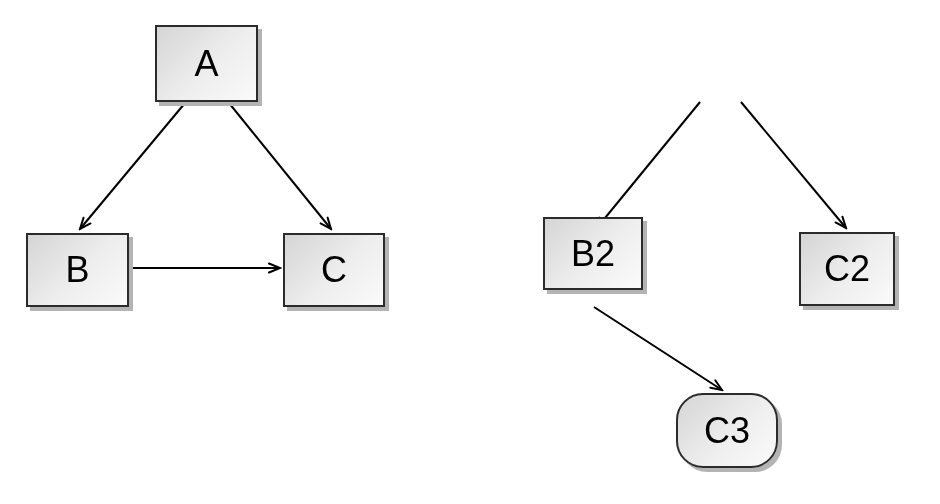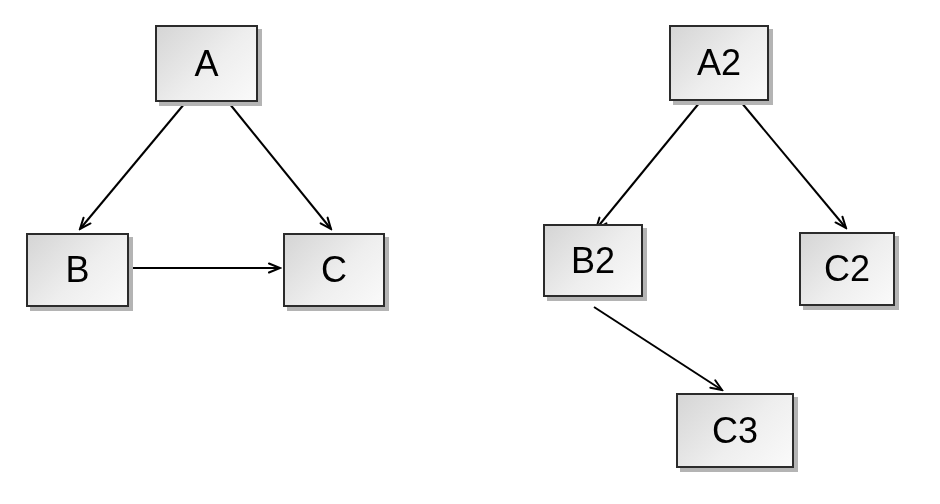--- a/index.html
+++ b/index.html
@@ -61,25 +61,22 @@
     </svg>
 <div class="node" style="left: 155px; top: 25px; width: 103px; height: 77px; border-color: rgb(43, 43, 43); box-shadow: rgb(180, 180, 180) 4px 4px 0px 0px;">
       <span class="node-label" style="color: rgb(0, 0, 0);">A</span>
     </div>
     <div class="node" style="left: 26px; top: 233px; width: 103px; height: 74px; border-color: rgb(43, 43, 43); box-shadow: rgb(180, 180, 180) 4px 4px 0px 0px;">
       <span class="node-label" style="color: rgb(0, 0, 0);">B</span>
     </div>
     <div class="node" style="left: 283px; top: 233px; width: 102px; height: 74px; border-color: rgb(43, 43, 43); box-shadow: rgb(180, 180, 180) 4px 4px 0px 0px;">
       <span class="node-label" style="color: rgb(0, 0, 0);">C</span>
     </div>
-    <div class="node" style="left: 669px; top: 25px; width: 100px; height: 76px; border-color: rgb(43, 43, 43); box-shadow: rgb(180, 180, 180) 4px 4px 0px 0px;">
-      <span class="node-label" style="color: rgb(0, 0, 0);">A2</span>
-    </div>
-    <div class="node" style="left: 543px; top: 224px; width: 100px; height: 73px; border-color: rgb(43, 43, 43); box-shadow: rgb(180, 180, 180) 4px 4px 0px 0px; text-align: right;">
+    <div class="node" style="left: 543px; top: 217px; width: 100px; height: 73px; border-color: rgb(43, 43, 43); box-shadow: rgb(180, 180, 180) 4px 4px 0px 0px; text-align: right;">
       <span class="node-label" style="color: rgb(0, 0, 0);">B2</span>
     </div>
     <div class="node" style="left: 799px; top: 232px; width: 96px; height: 74px; border-color: rgb(43, 43, 43); box-shadow: rgb(180, 180, 180) 4px 4px 0px 0px;">
       <span class="node-label" style="color: rgb(0, 0, 0);">C2</span>
     </div>
-    <div class="node" style="left: 676px; top: 393px; width: 118px; height: 75px; border-color: rgb(43, 43, 43); box-shadow: rgb(180, 180, 180) 4px 4px 0px 0px;">
+    <div class="node" style="left: 676px; top: 393px; width: 102px; height: 75px; border-color: rgb(43, 43, 43); box-shadow: rgb(180, 180, 180) 4px 4px 0px 0px; border-radius: 27px;">
       <span class="node-label" style="color: rgb(0, 0, 0);">C3</span>
     </div>
   </div>
 
 </body></html>

